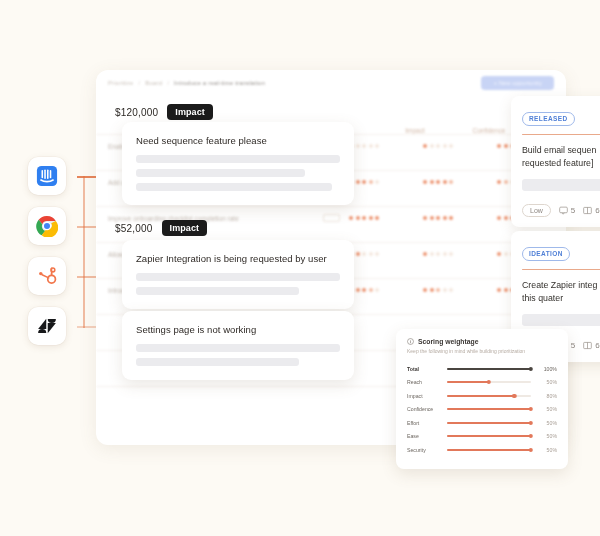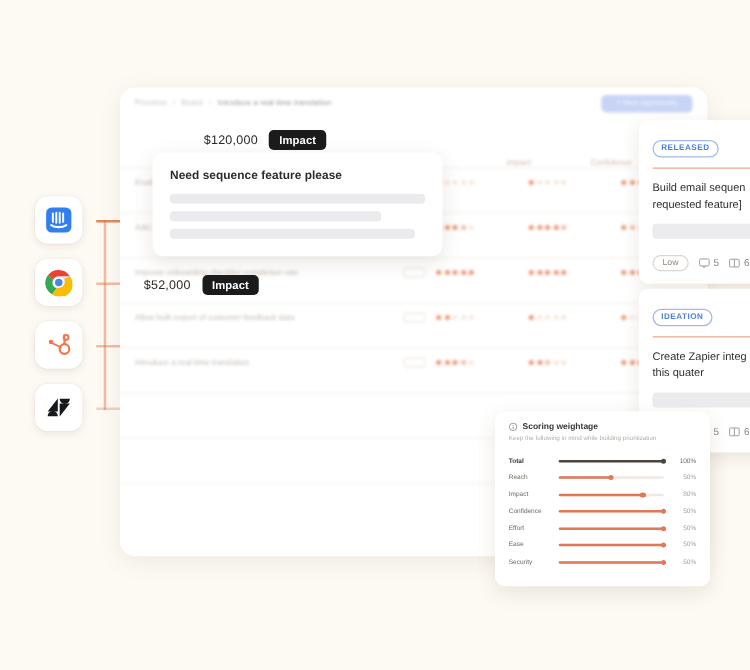--- a/index.html
+++ b/index.html
@@ -87,21 +87,21 @@
 
   
   .fcard {
     position: absolute;
     background: #ffffff;
     border-radius: 9px;
     box-shadow: 0 5px 16px rgba(115,90,62,.14);
     padding: 13px 14px 14px 14px;
   }
   .fcard .ftitle {
-    font-size: 9.5px; font-weight: bold; color: #2f2a26; letter-spacing: .05px;
+    font-size: 9.5px; font-weight: normal; color: #2f2a26; letter-spacing: .05px;
     margin-bottom: 9px; white-space: nowrap;
   }
   .skel { height: 8px; border-radius: 3px; background: #ebebee; margin-bottom: 6px; }
 
   
   .moneyrow { position: absolute; display: flex; align-items: center; gap: 9px; z-index: 6; }
   .money { font-size: 10px; color: #2c2824; font-weight: normal; letter-spacing: .2px; }
   .tag-impact {
     background: #1b1b1b; color: #ffffff; font-size: 9px; font-weight: bold;
     border-radius: 4px; padding: 3px 8px; letter-spacing: .1px;
@@ -380,38 +380,48 @@
         </span>
       </div>
 
       <div class="rowline" style="top:244px;"></div>
       <div class="rowline" style="top:280px;"></div>
       <div class="rowline" style="top:316px;"></div>
 
     </div>
   </div>
 
-  <div class="moneyrow" style="left:115px; top:104px;margin-left:48px;">
+  <div class="moneyrow" style="left:115px; top:104px;">
     <span class="money">$120,000</span>
     <span class="tag-impact">Impact</span>
   </div>
 
   <div class="moneyrow" style="left:115px; top:220px;">
     <span class="money">$52,000</span>
     <span class="tag-impact">Impact</span>
   </div>
 
   <div class="fcard" style="left:122px; top:122px; width:232px;">
     <div class="ftitle">Need sequence feature please</div>
     <div class="skel" style="width:100%;"></div>
     <div class="skel" style="width:83%;"></div>
     <div class="skel" style="width:96%; margin-bottom:0;"></div>
   </div>
 
-
+  <div class="fcard" style="left:122px; top:240px; width:232px;">
+    <div class="ftitle">Zapier Integration is being requested by user</div>
+    <div class="skel" style="width:100%;"></div>
+    <div class="skel" style="width:80%; margin-bottom:0;"></div>
+  </div>
+
+  <div class="fcard" style="left:122px; top:311px; width:232px;">
+    <div class="ftitle">Settings page is not working</div>
+    <div class="skel" style="width:100%;"></div>
+    <div class="skel" style="width:80%; margin-bottom:0;"></div>
+  </div>
 
   <div class="kcard" style="left:511px; top:96px;">
     <span class="kbadge">RELEASED</span>
     <div class="krule"></div>
     <div class="ktext">Build email sequen</div>
     <div class="ktext">requested feature]</div>
     <div class="kskel"></div>
     <div class="kfoot">
       <span class="lowpill">Low</span>
       <span class="kstat">

